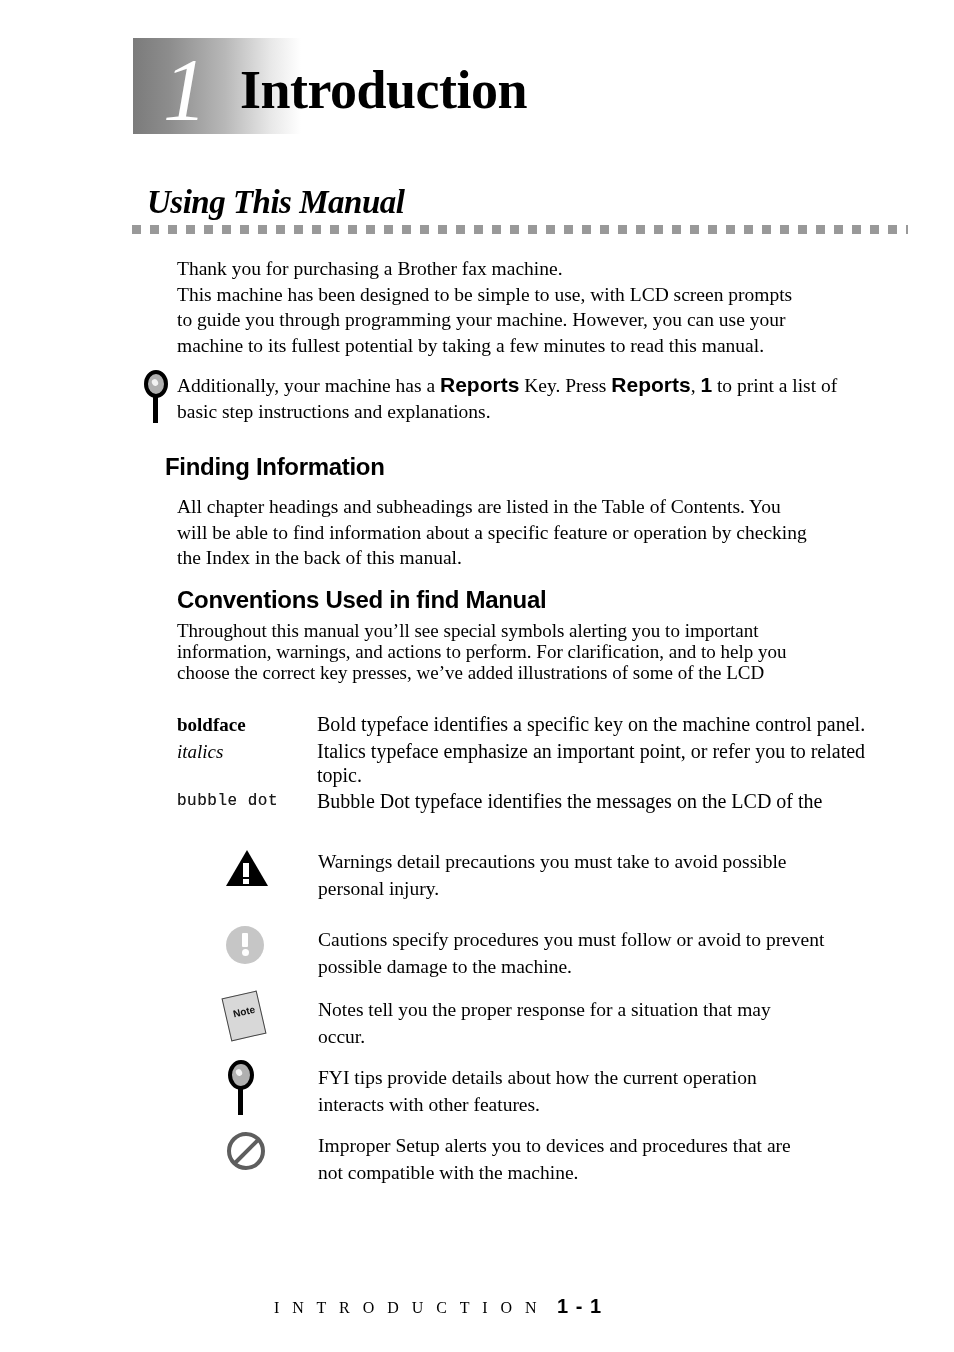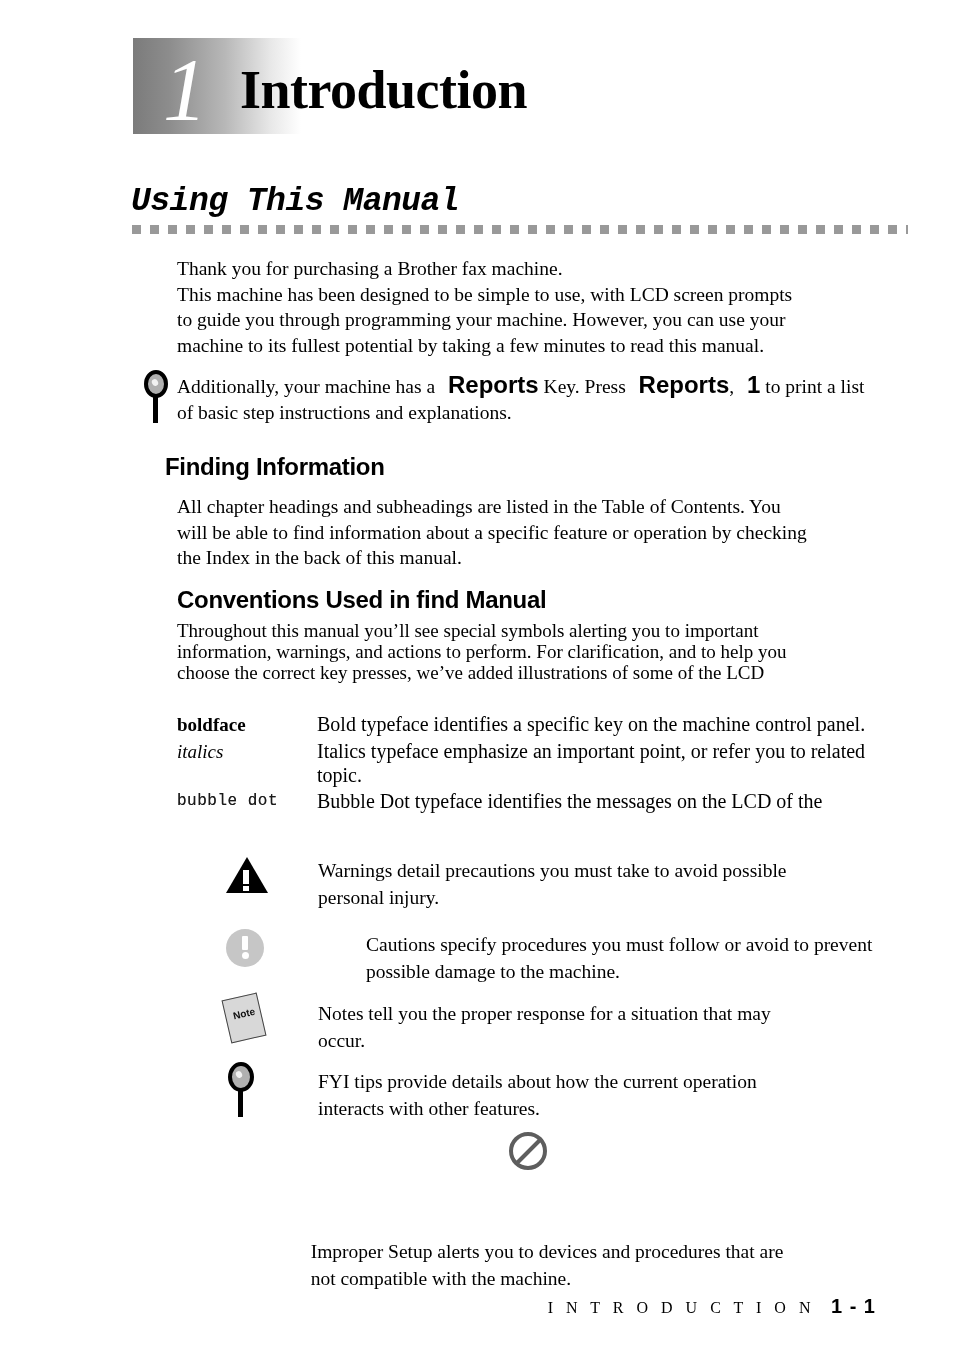--- a/index.html
+++ b/index.html
@@ -50,23 +50,23 @@
     font-family: "Liberation Serif", serif;
     font-weight: bold;
     font-size: 54px;
     line-height: 64px;
     letter-spacing: -0.5px;
   }
 
   
   .section-heading {
     position: absolute;
-    left: 131px;
+    left: 147px;
     top: 183px;
-    font-family: Liberation Mono, monospace;
+    font-family: Liberation Serif, serif;
     font-weight: bold;
     font-style: italic;
     font-size: 33px;
     line-height: 38px;
     letter-spacing: -0.5px;
   }
   .dashed-rule {
     position: absolute;
     left: 132px;
     top: 225px;
@@ -106,22 +106,21 @@
     left: 35px;
     top: 2px;
     width: 700px;
     font-family: "Liberation Serif", serif;
     font-size: 19.5px;
     line-height: 26px;
   }
   .kbd {
     font-family: "Liberation Sans", sans-serif;
     font-weight: bold;
-    font-size: 24px;
-    margin-left: 8px;
+    font-size: 21px;
   }
 
   
   .sub-heading {
     position: absolute;
     font-family: "Liberation Sans", sans-serif;
     font-weight: bold;
     font-size: 24px;
     line-height: 28px;
     letter-spacing: -0.3px;
@@ -180,21 +179,21 @@
   
   .symbol-list {
     position: absolute;
     left: 212px;
     top: 842px;
     width: 670px;
   }
   .symbol-row {
     position: relative;
     display: flex;
-    align-items: center;
+    align-items: flex-start;
     height: 68px;
   }
   .symbol-icon {
     flex: 0 0 106px;
     width: 106px;
     height: 64px;
     position: relative;
   }
   .symbol-text {
     flex: 1;
@@ -346,21 +345,21 @@
     background: #5e5e5e;
     transform: rotate(45deg);
   }
 
   
   .footer {
     position: absolute;
     left: 0;
     top: 1295px;
     width: 954px;
-    text-align: right;
+    text-align: center;
     padding-right: 78px;
     box-sizing: border-box;
   }
   .footer-chapter {
     font-family: "Liberation Serif", serif;
     font-size: 16px;
     letter-spacing: 4.5px;
   }
   .footer-page {
     font-family: "Liberation Sans", sans-serif;
@@ -443,21 +442,21 @@
     <div class="symbol-icon">
       <div class="icon-warning"></div>
       <div class="icon-warning-bang"></div>
     </div>
     <div class="symbol-text">
       <span class="line">Warnings detail precautions you must take to avoid possible</span>
       <span class="line">personal injury.</span>
     </div>
   </div>
 
-  <div class="symbol-row" style="height:70px;gap:48px;">
+  <div class="symbol-row" style="height:70px;">
     <div class="symbol-icon">
       <div class="icon-caution"></div>
       <div class="icon-caution-bang"></div>
     </div>
     <div class="symbol-text">
       <span class="line">Cautions specify procedures you must follow or avoid to prevent</span>
       <span class="line">possible damage to the machine.</span>
     </div>
   </div>
 
@@ -476,21 +475,21 @@
     <div class="symbol-icon">
       <div class="icon-magnifier-glass"></div>
       <div class="icon-magnifier-stem"></div>
     </div>
     <div class="symbol-text">
       <span class="line">FYI tips provide details about how the current operation</span>
       <span class="line">interacts with other features.</span>
     </div>
   </div>
 
-  <div class="symbol-row" style="height:68px;flex-direction:column;">
+  <div class="symbol-row" style="height:68px;">
     <div class="symbol-icon">
       <div class="icon-prohibit"></div>
     </div>
     <div class="symbol-text">
       <span class="line">Improper Setup alerts you to devices and procedures that are</span>
       <span class="line">not compatible with the machine.</span>
     </div>
   </div>
 
 </div>

